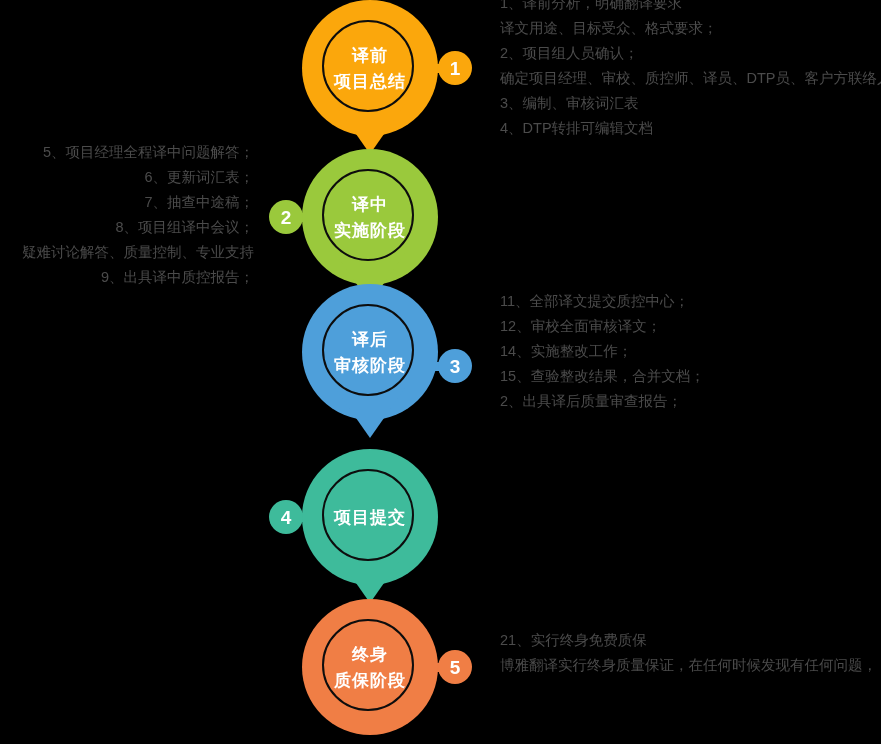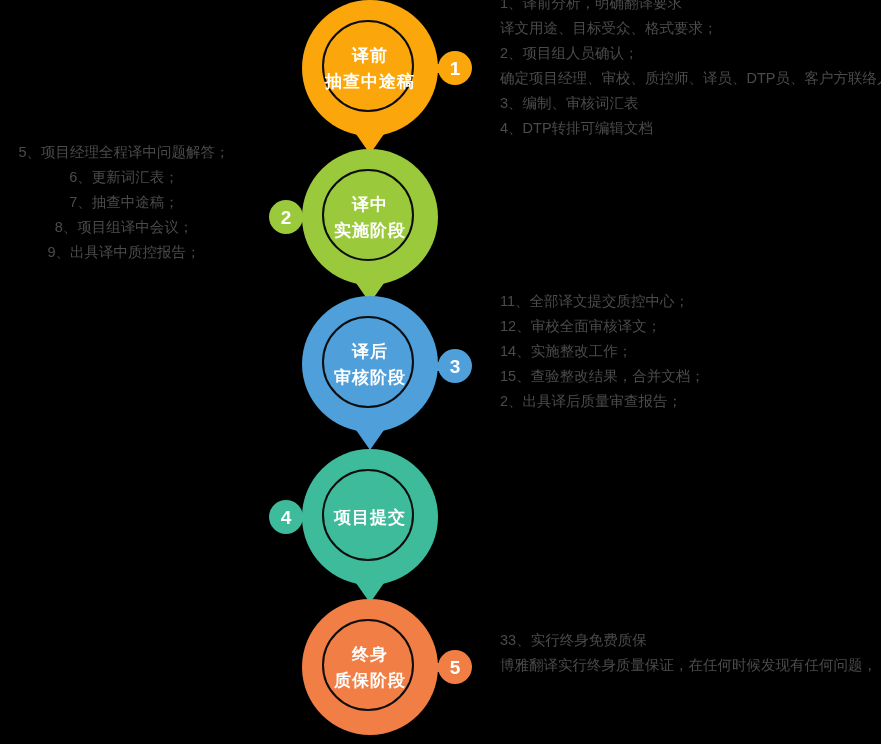--- a/index.html
+++ b/index.html
@@ -135,21 +135,21 @@
     <div class="seg" style="top: 528px; height: 16px; background: rgb(62, 187, 155); position: absolute; left: 283px;"></div>
     <div class="seg" style="top: 555px; height: 16px; background: rgb(62, 187, 155); position: absolute; left: 283px;"></div>
     <div class="seg" style="top: 582px; height: 14px; background: rgb(62, 187, 155); position: absolute; left: 283px;"></div>
     <div class="stub" style="background: rgb(251, 167, 12); top: 64px; left: 412px; width: 46px;"></div>
     <div class="pin" style="left: 302px; top: 0px; color: rgb(251, 167, 12);">
       <div class="disc" style="background: rgb(251, 167, 12);"></div>
       <div class="tip"></div>
       <div class="ring"></div>
       <div class="label">
         <span>译前</span>
-        <span>抽查中途稿</span>
+        <span>项目总结</span>
       </div>
     </div>
     <div class="badge" style="background: rgb(251, 167, 12); top: 51px; left: 438px;">1</div>
     <div class="notes" style="top: -9px; left: 500px;">
       <span class="line">1、译前分析，明确翻译要求</span>
       <span class="line">译文用途、目标受众、格式要求；</span>
       <span class="line">2、项目组人员确认；</span>
       <span class="line">确定项目经理、审校、质控师、译员、DTP员、客户方联络人</span>
       <span class="line">3、编制、审核词汇表</span>
       <span class="line">4、DTP转排可编辑文档</span>
@@ -158,29 +158,30 @@
     <div class="pin" style="left: 302px; top: 149px; color: rgb(154, 201, 60);">
       <div class="disc" style="background: rgb(154, 201, 60);"></div>
       <div class="tip"></div>
       <div class="ring"></div>
       <div class="label">
         <span>译中</span>
         <span>实施阶段</span>
       </div>
     </div>
     <div class="badge" style="background: rgb(154, 201, 60); top: 200px; left: 269px;">2</div>
-    <div class="notes" style="top: 140px; left: 5px; width: 238px; text-align: center;">
+    <div class="notes" style="top: 140px; left: 16px; width: 238px; text-align: right;">
       <span class="line">5、项目经理全程译中问题解答；</span>
       <span class="line">6、更新词汇表；</span>
       <span class="line">7、抽查中途稿；</span>
       <span class="line">8、项目组译中会议；</span>
+      <span class="line">疑难讨论解答、质量控制、专业支持</span>
       <span class="line">9、出具译中质控报告；</span>
     </div>
     <div class="stub" style="background: rgb(78, 159, 218); top: 362px; left: 412px; width: 46px;"></div>
-    <div class="pin" style="left: 302px; top: 296px; color: rgb(78, 159, 218);">
+    <div class="pin" style="left: 302px; top: 284px; color: rgb(78, 159, 218);">
       <div class="disc" style="background: rgb(78, 159, 218);"></div>
       <div class="tip"></div>
       <div class="ring"></div>
       <div class="label">
         <span>译后</span>
         <span>审核阶段</span>
       </div>
     </div>
     <div class="badge" style="background: rgb(78, 159, 218); top: 349px; left: 438px;">3</div>
     <div class="notes" style="top: 289px; left: 500px;">
@@ -204,16 +205,16 @@
     <div class="pin" style="left: 302px; top: 599px; color: rgb(240, 126, 69);">
       <div class="disc" style="background: rgb(240, 126, 69);"></div>
       <div class="ring"></div>
       <div class="label">
         <span>终身</span>
         <span>质保阶段</span>
       </div>
     </div>
     <div class="badge" style="background: rgb(240, 126, 69); top: 650px; left: 438px;">5</div>
     <div class="notes" style="top: 627.5px; left: 500px;">
-      <span class="line">33、实行终身免费质保</span>
+      <span class="line">21、实行终身免费质保</span>
       <span class="line">博雅翻译实行终身质量保证，在任何时候发现有任何问题，</span>
     </div>
   </div>
 
 </body></html>

